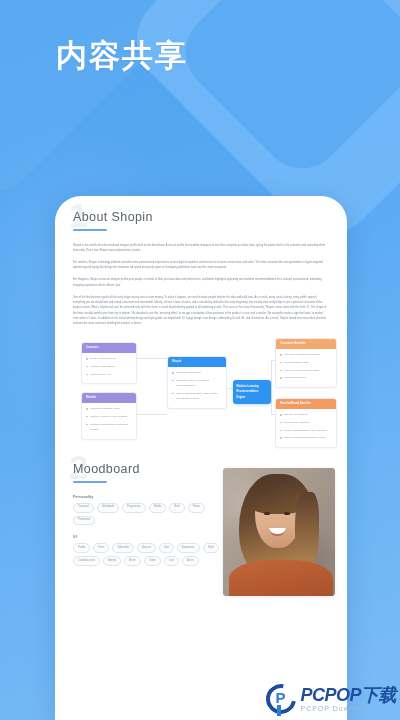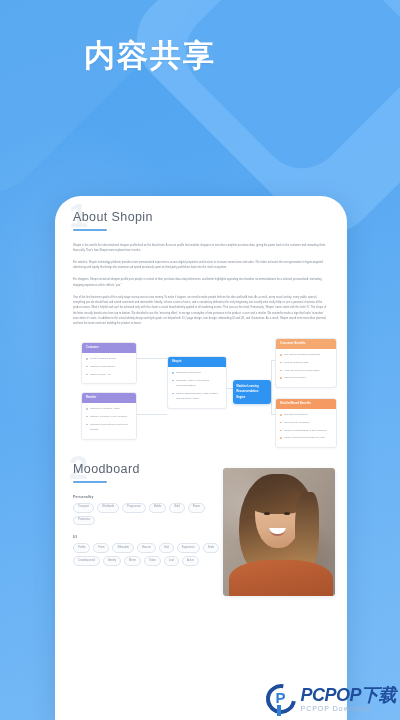--- a/index.html
+++ b/index.html
@@ -45,21 +45,21 @@
   }
   .bg-soft {
     top: 120px; left: -60px;
     width: 260px; height: 320px;
     background: radial-gradient(ellipse at center, rgba(255,255,255,.10), rgba(255,255,255,0) 70%);
   }
 
   
   .hero {
     position: absolute; left: 0; right: 8px; top: 38px;
-    padding: 0 84px;
+    padding: 0 56px;
     z-index: 4;
   }
   .hero-title {
     color: #ffffff;
     font-size: 31px;
     font-weight: bold;
     letter-spacing: 2px;
     line-height: 1.15;
     text-shadow: 0 1px 2px rgba(0,0,0,.06);
   }

